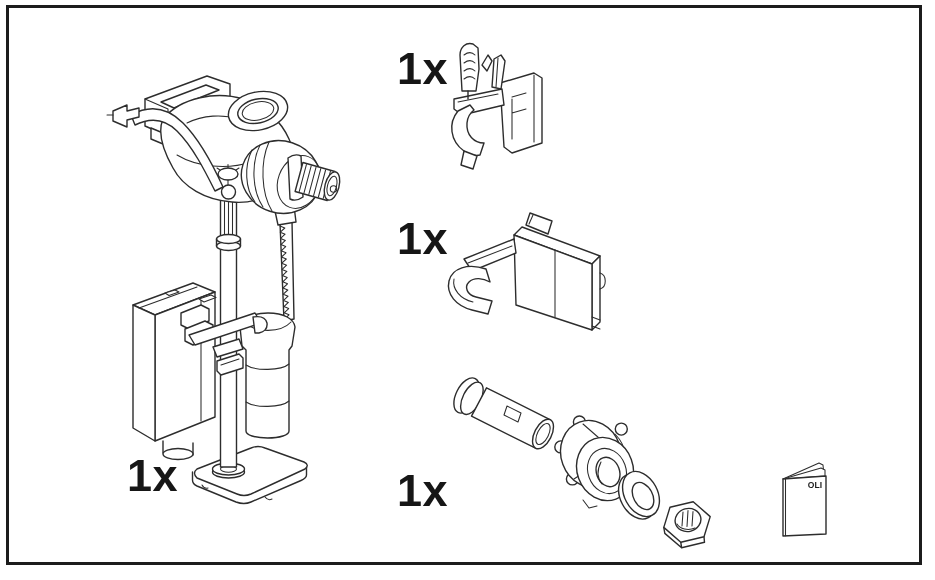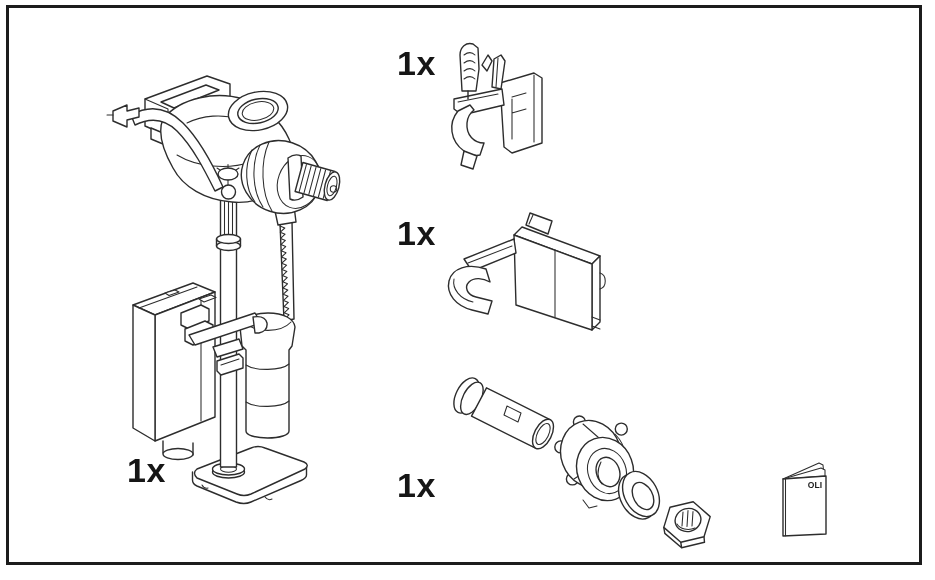--- a/index.html
+++ b/index.html
@@ -15,21 +15,21 @@
   }
   .part-svg { position:absolute; overflow:visible; }
   svg * { stroke:var(--line-color); stroke-width:1.4; fill:none;
           stroke-linejoin:round; stroke-linecap:round; }
   svg .f  { fill:#ffffff; }
   svg .thin { stroke-width:1.05; }
   svg .nostroke { stroke:none; }
   svg text.txt { stroke:none; fill:#1c1c1c; font-family:"Liberation Sans",sans-serif;
                  font-weight:bold; }
   .qty {
-    position:absolute; font-size:34px; font-weight:700; color:#161616;
+    position:absolute; font-size:45px; font-weight:700; color:#161616;
     line-height:1; letter-spacing:0.5px; user-select:none;text-align:right;
   }
   .qty-valve    { left:127px; top:453px; }
   .qty-clip     { left:397px; top:46px;  }
   .qty-bracket  { left:397px; top:216px; }
   .qty-fittings { left:397px; top:468px; }
 </style>
 </head>
 <body>
 

